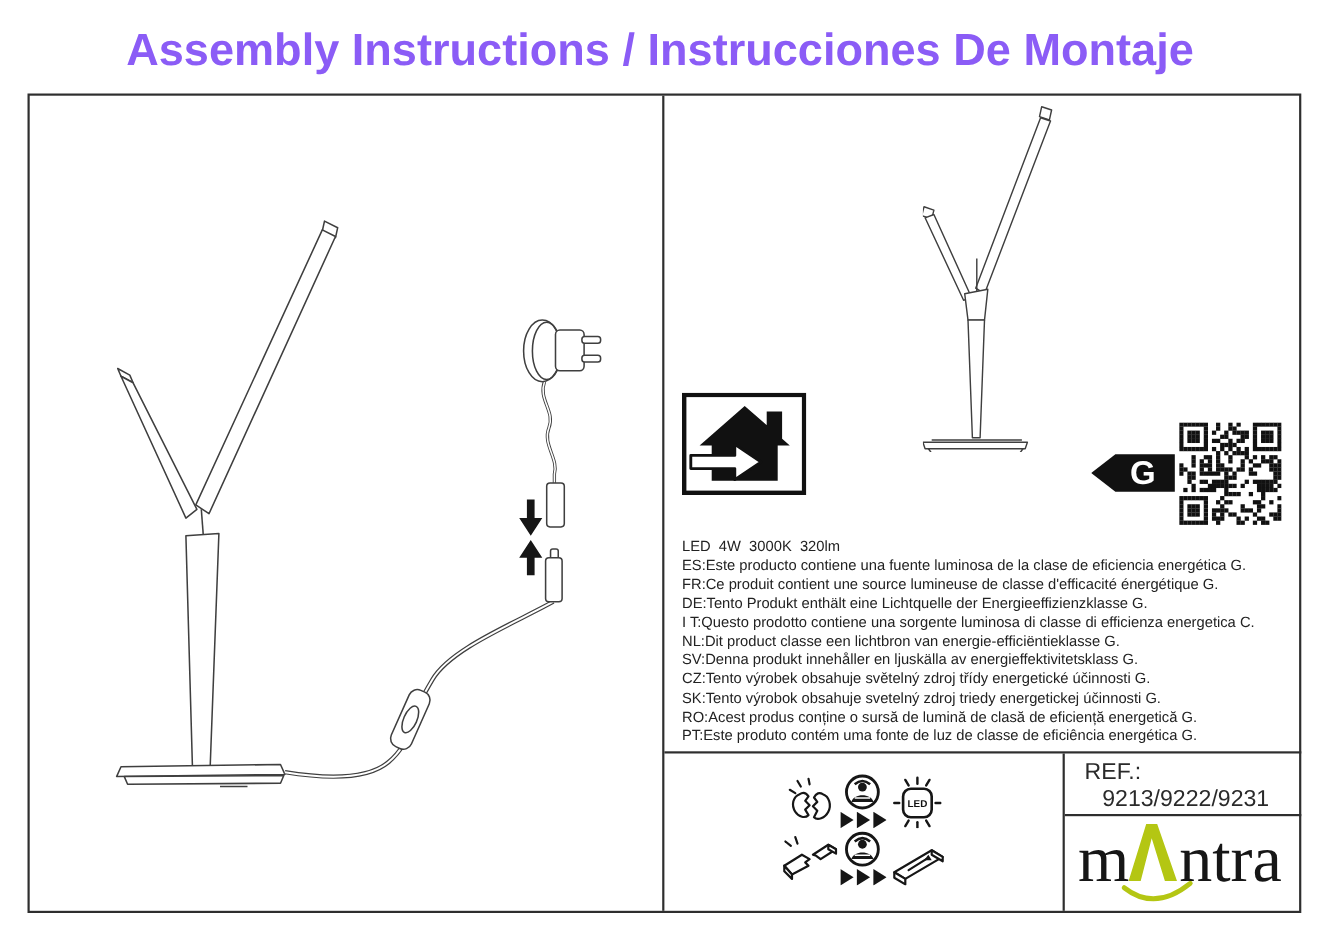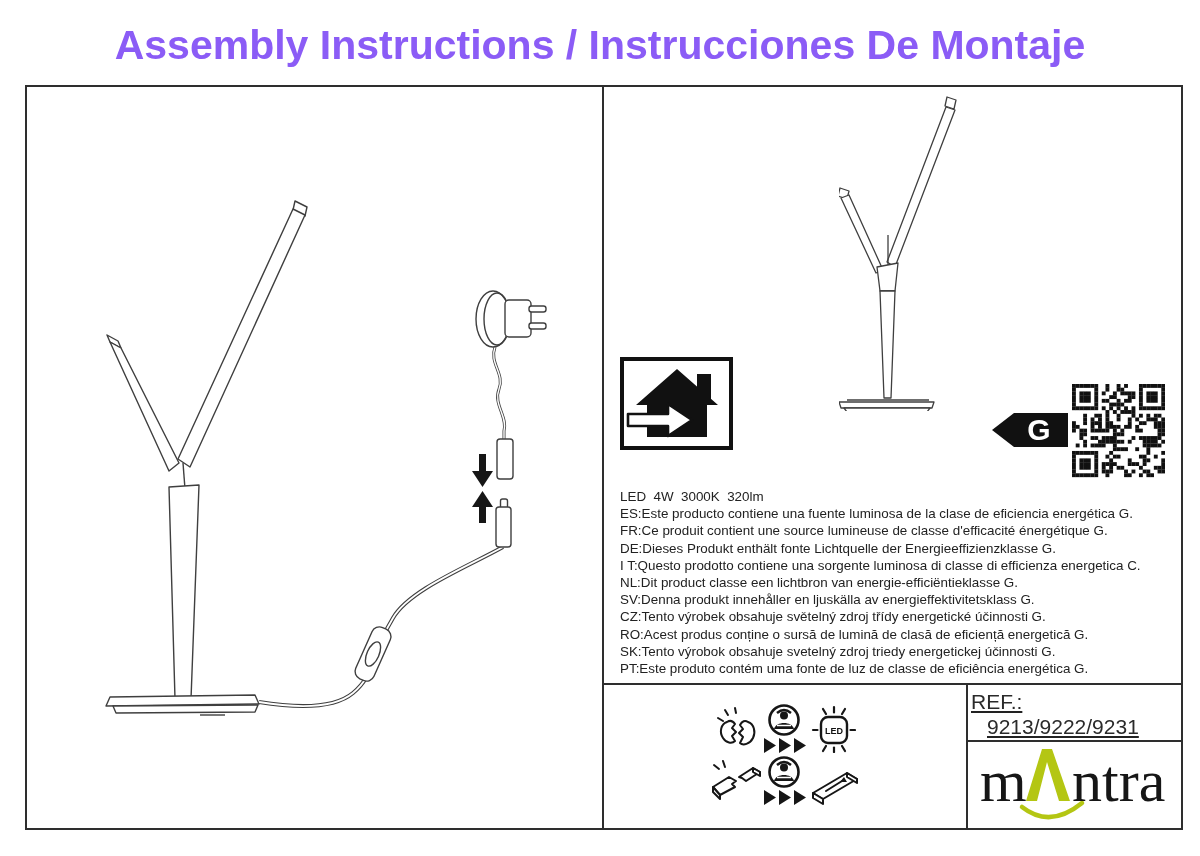--- a/index.html
+++ b/index.html
@@ -10,21 +10,21 @@
               color:#8b5cf6;letter-spacing:0px;white-space:nowrap;}
   .main-box{left:25px;top:85px;width:1158px;height:745px;border:2px solid #2e2e2e;box-sizing:border-box;}
   .panel-left{left:0;top:0;width:575px;height:741px;}
   .vdiv-main{left:575px;top:0;width:2px;height:741px;background:#2e2e2e;}
   .panel-right{left:577px;top:0;width:579px;height:741px;}
   .textcol{left:16px;top:361px;width:556px;margin-top:40px;}
   .tline{height:17.2px;line-height:17.2px;font-size:13.4px;white-space:pre;color:#222;}
   .hdiv1{left:0;top:596px;width:579px;height:2px;background:#2e2e2e;}
   .vdiv2{left:362px;top:598px;width:2px;height:143px;background:#2e2e2e;}
   .hdiv2{left:364px;top:653px;width:215px;height:2px;background:#2e2e2e;}
-  .ref-cell{left:364px;top:598px;width:215px;height:55px;padding-left:3px;padding-top:4px;box-sizing:border-box;text-decoration:underline;}
+  .ref-cell{left:364px;top:598px;width:215px;height:55px;padding-left:18px;padding-top:4px;box-sizing:border-box;}
   .ref-label{font-size:21px;line-height:25px;color:#2a2a2a;}
   .ref-value{font-size:21px;line-height:25px;color:#2a2a2a;margin-left:16px;}
   .brand-cell{left:364px;top:655px;width:215px;height:86px;display:flex;align-items:center;justify-content:center;}
   .accent-fill{fill:var(--accent,#b4c613);}
   .accent-stroke{stroke:var(--accent,#b4c613);}
   svg{display:block;}
   .brand-text{font-family:"Liberation Serif",serif;font-size:60px;fill:#161616;}
   .gletter{font-family:"Liberation Sans",sans-serif;font-weight:bold;font-size:30px;fill:#fff;}
   .ledtxt{font-family:"Liberation Sans",sans-serif;font-weight:bold;font-size:9px;fill:#111;}
 </style>
@@ -410,27 +410,27 @@
           <rect x="55.80" y="89.28" width="3.87" height="3.87" fill="#111"></rect>
           <rect x="66.96" y="89.28" width="3.87" height="3.87" fill="#111"></rect>
           <rect x="74.40" y="89.28" width="3.87" height="3.87" fill="#111"></rect>
           <rect x="78.12" y="89.28" width="3.87" height="3.87" fill="#111"></rect>
         </svg>
 
       <div class="abs textcol">
         <div class="tline">LED  4W  3000K  320lm</div>
         <div class="tline">ES:Este producto contiene una fuente luminosa de la clase de eficiencia energética G.</div>
         <div class="tline">FR:Ce produit contient une source lumineuse de classe d'efficacité énergétique G.</div>
-        <div class="tline">DE:Dieses Produkt enthält fonte Lichtquelle der Energieeffizienzklasse G.</div>
+        <div class="tline">DE:Tento Produkt enthält eine Lichtquelle der Energieeffizienzklasse G.</div>
         <div class="tline">I T:Questo prodotto contiene una sorgente luminosa di classe di efficienza energetica C.</div>
         <div class="tline">NL:Dit product classe een lichtbron van energie-efficiëntieklasse G.</div>
         <div class="tline">SV:Denna produkt innehåller en ljuskälla av energieffektivitetsklass G.</div>
         <div class="tline">CZ:Tento výrobek obsahuje světelný zdroj třídy energetické účinnosti G.</div>
+        <div class="tline">SK:Tento výrobok obsahuje svetelný zdroj triedy energetickej účinnosti G.</div>
         <div class="tline">RO:Acest produs conține o sursă de lumină de clasă de eficiență energetică G.</div>
-        <div class="tline">SK:Tento výrobok obsahuje svetelný zdroj triedy energetickej účinnosti G.</div>
         <div class="tline">PT:Este produto contém uma fonte de luz de classe de eficiência energética G.</div>
       </div>
 
       <div class="abs hdiv1"></div>
       <div class="abs vdiv2"></div>
       <div class="abs hdiv2"></div>
 
       <div>
 
         <svg class="abs" style="left:111px;top:619px;" width="44" height="46" viewBox="0 0 44 46" fill="#fff" stroke="#161616" stroke-width="2" stroke-linejoin="round" stroke-linecap="round">

